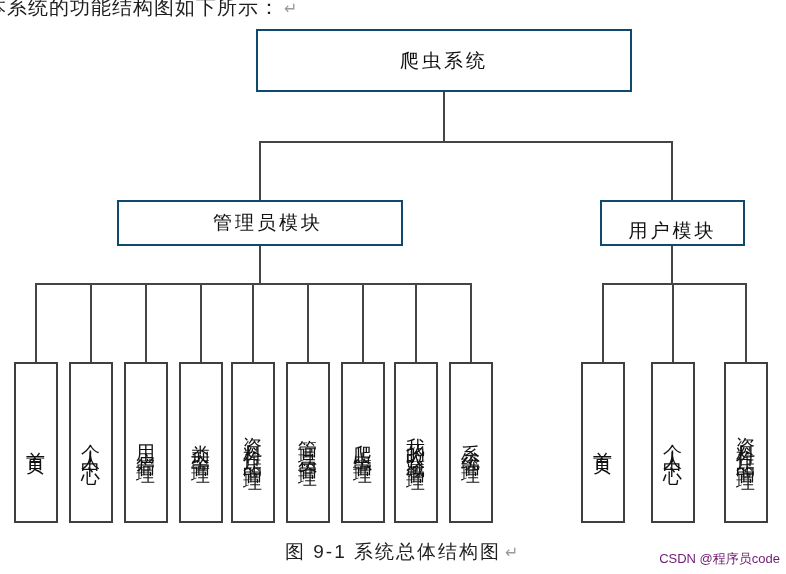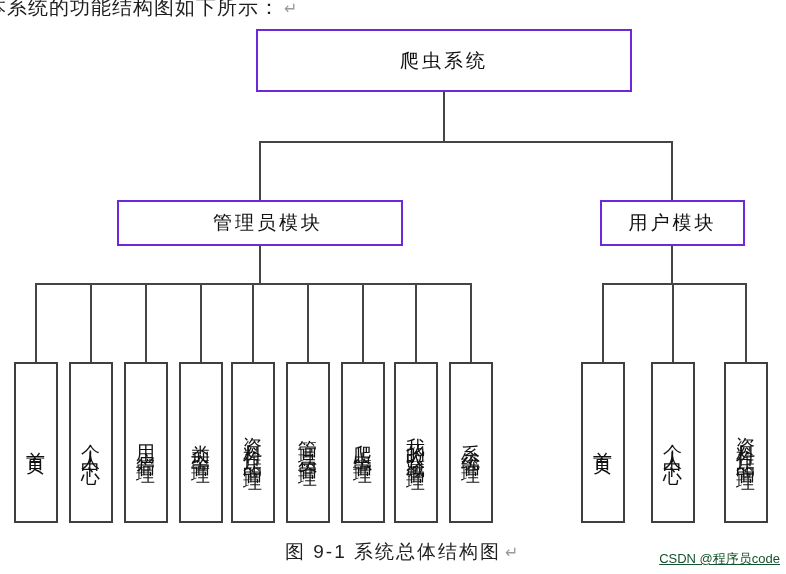--- a/index.html
+++ b/index.html
@@ -10,21 +10,21 @@
     background: #ffffff;
     overflow: hidden;
     font-family: "Liberation Sans", "DejaVu Sans", sans-serif;
     color: #1a1a1a;
   }
   #connectors { position: absolute; left: 0; top: 0; width: 786px; height: 574px; }
   .box {
     position: absolute;
     box-sizing: border-box;
     background: #ffffff;
-    border: 2px solid #6d28d9;
+    border: 2px solid #0c4a6e;
     display: flex;
     align-items: center;
     justify-content: center;
   }
   .node-label {
     font-size: 19px;
     letter-spacing: 3px;
     color: #111111;
     white-space: nowrap;
   }
@@ -60,23 +60,22 @@
     font-size: 19px;
     letter-spacing: 2px;
     white-space: nowrap;
     color: #1f1f1f;
   }
   .watermark {
     position: absolute;
     right: 6px;
     top: 550px;
     font-size: 13px;
-    color: #14532d;
+    color: #701a75;
     white-space: nowrap;
-    text-decoration: underline;
   }
 </style>
 </head>
 <body>
 
 <div id="canvas">
 
   <div class="header-line">
     <span>本系统的功能结构图如下所示：</span><span class="return-mark">↵</span>
   </div>
@@ -110,21 +109,21 @@
   </svg>
 
   <div class="box" style="left:256px; top:29px; width:376px; height:63px;">
     <span class="node-label">爬虫系统</span>
   </div>
 
   <div class="box" style="left:117px; top:200px; width:286px; height:46px;padding-left:16px;">
     <span class="node-label">管理员模块</span>
   </div>
 
-  <div class="box" style="left:600px; top:200px; width:145px; height:46px;">
+  <div class="box" style="left:600px; top:200px; width:145px; height:46px;align-items:flex-end;">
     <span class="node-label">用户模块</span>
   </div>
 
   <div class="box leaf" style="left:14px;">
     <span class="vtext">首页</span>
   </div>
   <div class="box leaf" style="left:69px;">
     <span class="vtext">个人中心</span>
   </div>
   <div class="box leaf" style="left:124px;">

